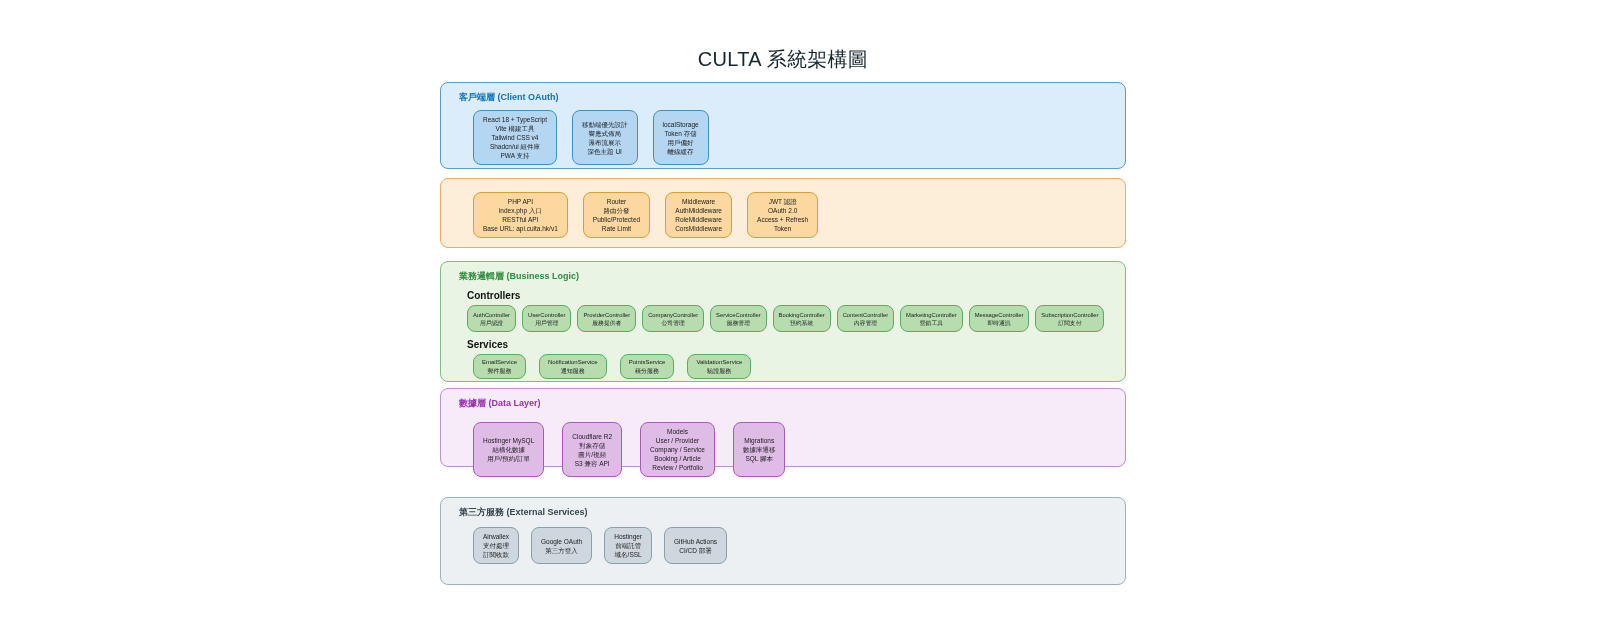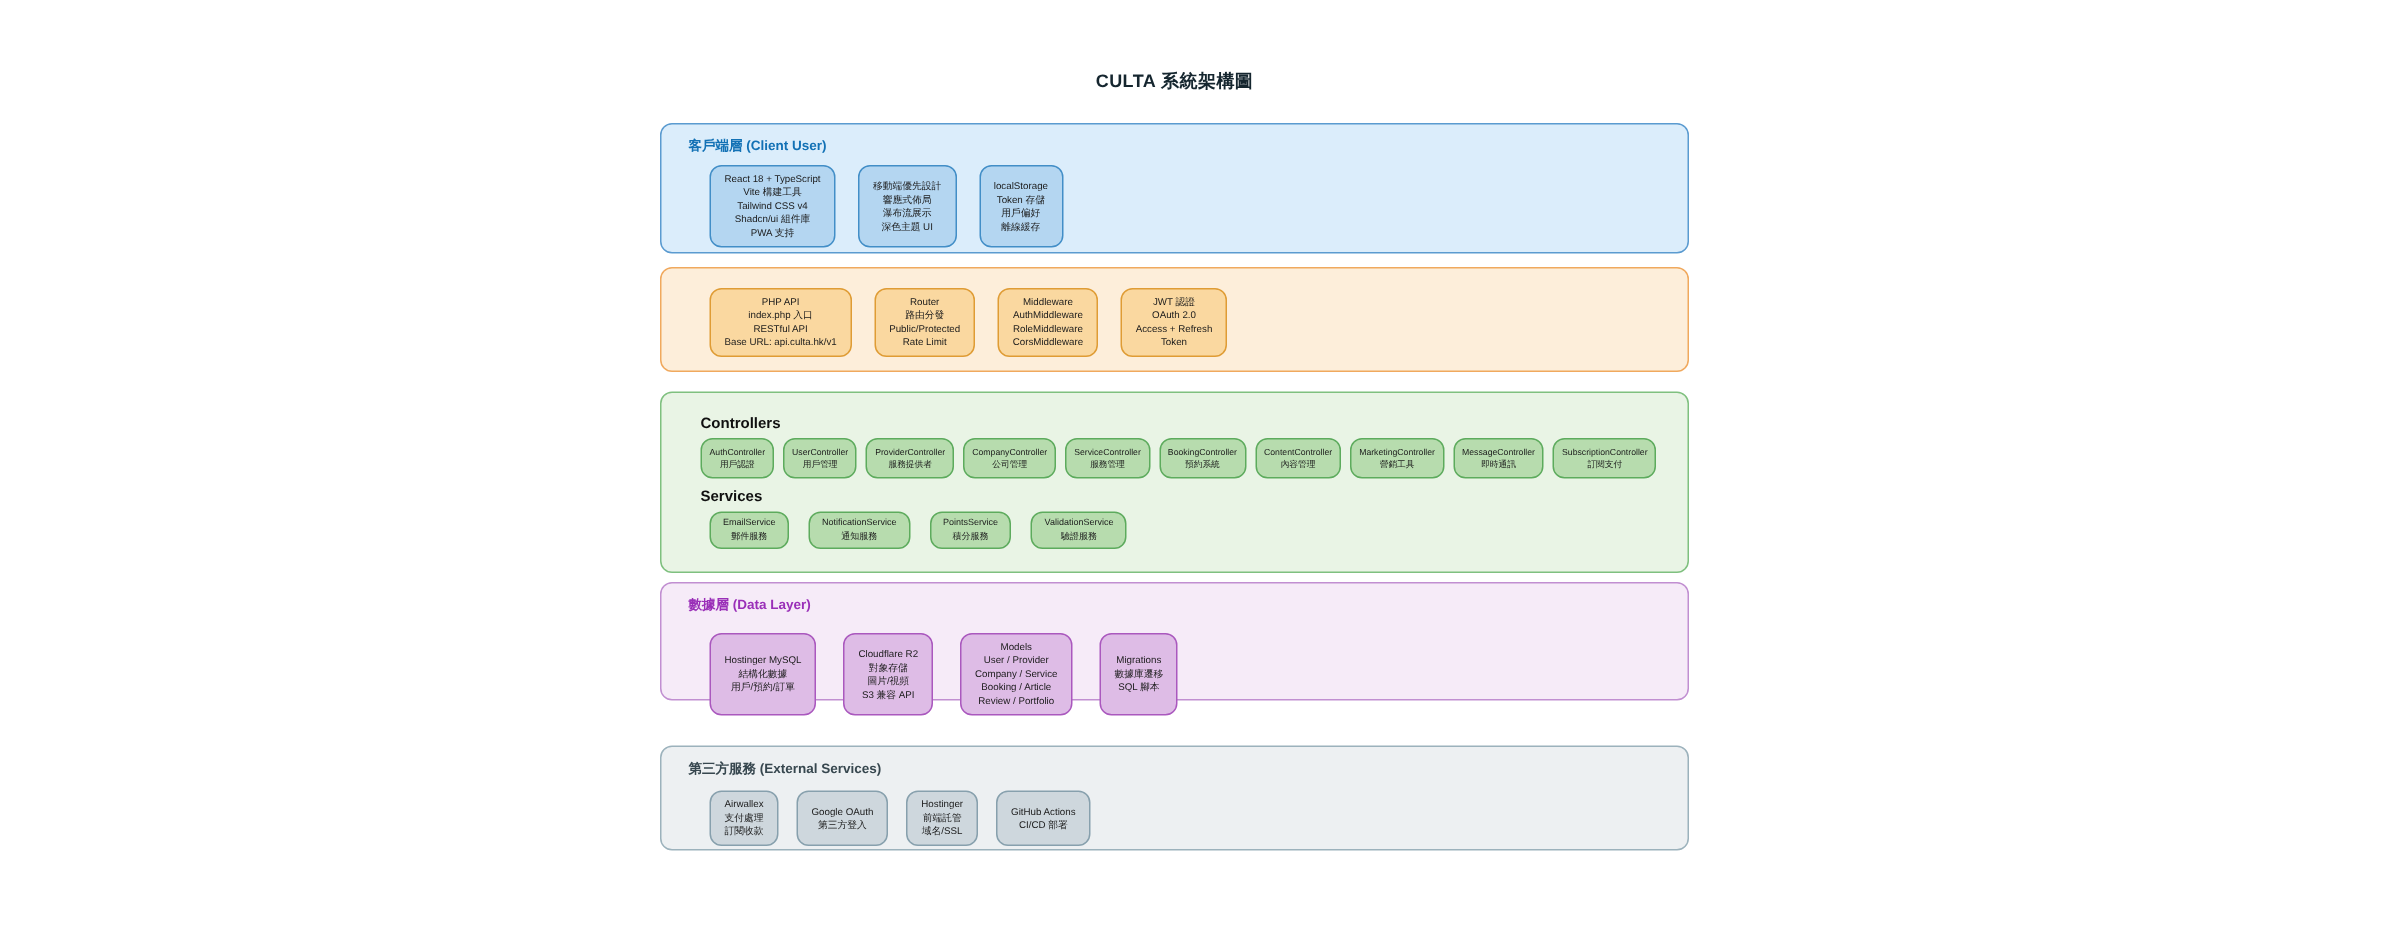--- a/index.html
+++ b/index.html
@@ -9,40 +9,40 @@
     background: #ffffff;
     font-family: "Liberation Sans", sans-serif;
     position: relative;
     overflow: hidden;
   }
   .diagram-title {
     position: absolute;
     left: 440px; width: 686px; top: 46px;
     margin: 0;
     text-align: center;
-    font-size: 12px;
-    font-weight: 700;
+    font-size: 20px;
+    font-weight: 400;
     color: #15262f;
     letter-spacing: 0.3px;
   }
   .diagram {
     position: absolute; left: 440px; top: 0; width: 686px; height: 625px;
   }
   .layer {
     position: absolute; left: 0; width: 686px;
     border: 1px solid var(--layer-border);
     background: var(--layer-bg);
     border-radius: 8px;
     padding: 8px 16px 0 18px;
   }
   .layer-client   { top: 82px;  height: 87px; }
   .layer-api      { top: 178px; height: 70px; }
   .layer-business { top: 261px; height: 121px; }
   .layer-data     { top: 388px; height: 79px; }
-  .layer-external { top: 497px; height: 70px; }
+  .layer-external { top: 497px; height: 88px; }
   .layer-title {
     font-size: 9px;
     font-weight: 700;
     color: var(--accent);
   }
   .boxes-row {
     display: flex;
     align-items: stretch;
     margin-left: 14px;
   }
@@ -85,21 +85,21 @@
   .layer-external .node      { min-height: 34px; }
 </style>
 </head>
 <body>
 
 <h1 class="diagram-title">CULTA 系統架構圖</h1>
 
 <div class="diagram">
 
   <section class="layer layer-client" style="--accent: #1271b5; --layer-bg: #dbedfb; --layer-border: #5b9bd0; --box-bg: #b4d6f1; --box-border: #428ec7;">
-    <div class="layer-title">客戶端層 (Client User)</div>
+    <div class="layer-title">客戶端層 (Client OAuth)</div>
     <div class="boxes-row">
         <div class="node">
           <div class="node-line">React 18 + TypeScript</div>
           <div class="node-line">Vite 構建工具</div>
           <div class="node-line">Tailwind CSS v4</div>
           <div class="node-line">Shadcn/ui 組件庫</div>
           <div class="node-line">PWA 支持</div>
         </div>
         <div class="node">
           <div class="node-line">移動端優先設計</div>
@@ -139,20 +139,21 @@
         <div class="node">
           <div class="node-line">JWT 認證</div>
           <div class="node-line">OAuth 2.0</div>
           <div class="node-line">Access + Refresh</div>
           <div class="node-line">Token</div>
         </div>
       </div>
   </section>
 
   <section class="layer layer-business" style="--accent: #2e8b3e; --layer-bg: #e9f4e5; --layer-border: #7fc07f; --box-bg: #b7dcae; --box-border: #5dab5d;">
+    <div class="layer-title">業務邏輯層 (Business Logic)</div>
     <div class="group">
       <div class="group-label">Controllers</div>
       <div class="boxes-row row-controllers">
           <div class="node">
             <div class="node-line">AuthController</div>
             <div class="node-line">用戶認證</div>
           </div>
           <div class="node">
             <div class="node-line">UserController</div>
             <div class="node-line">用戶管理</div>

